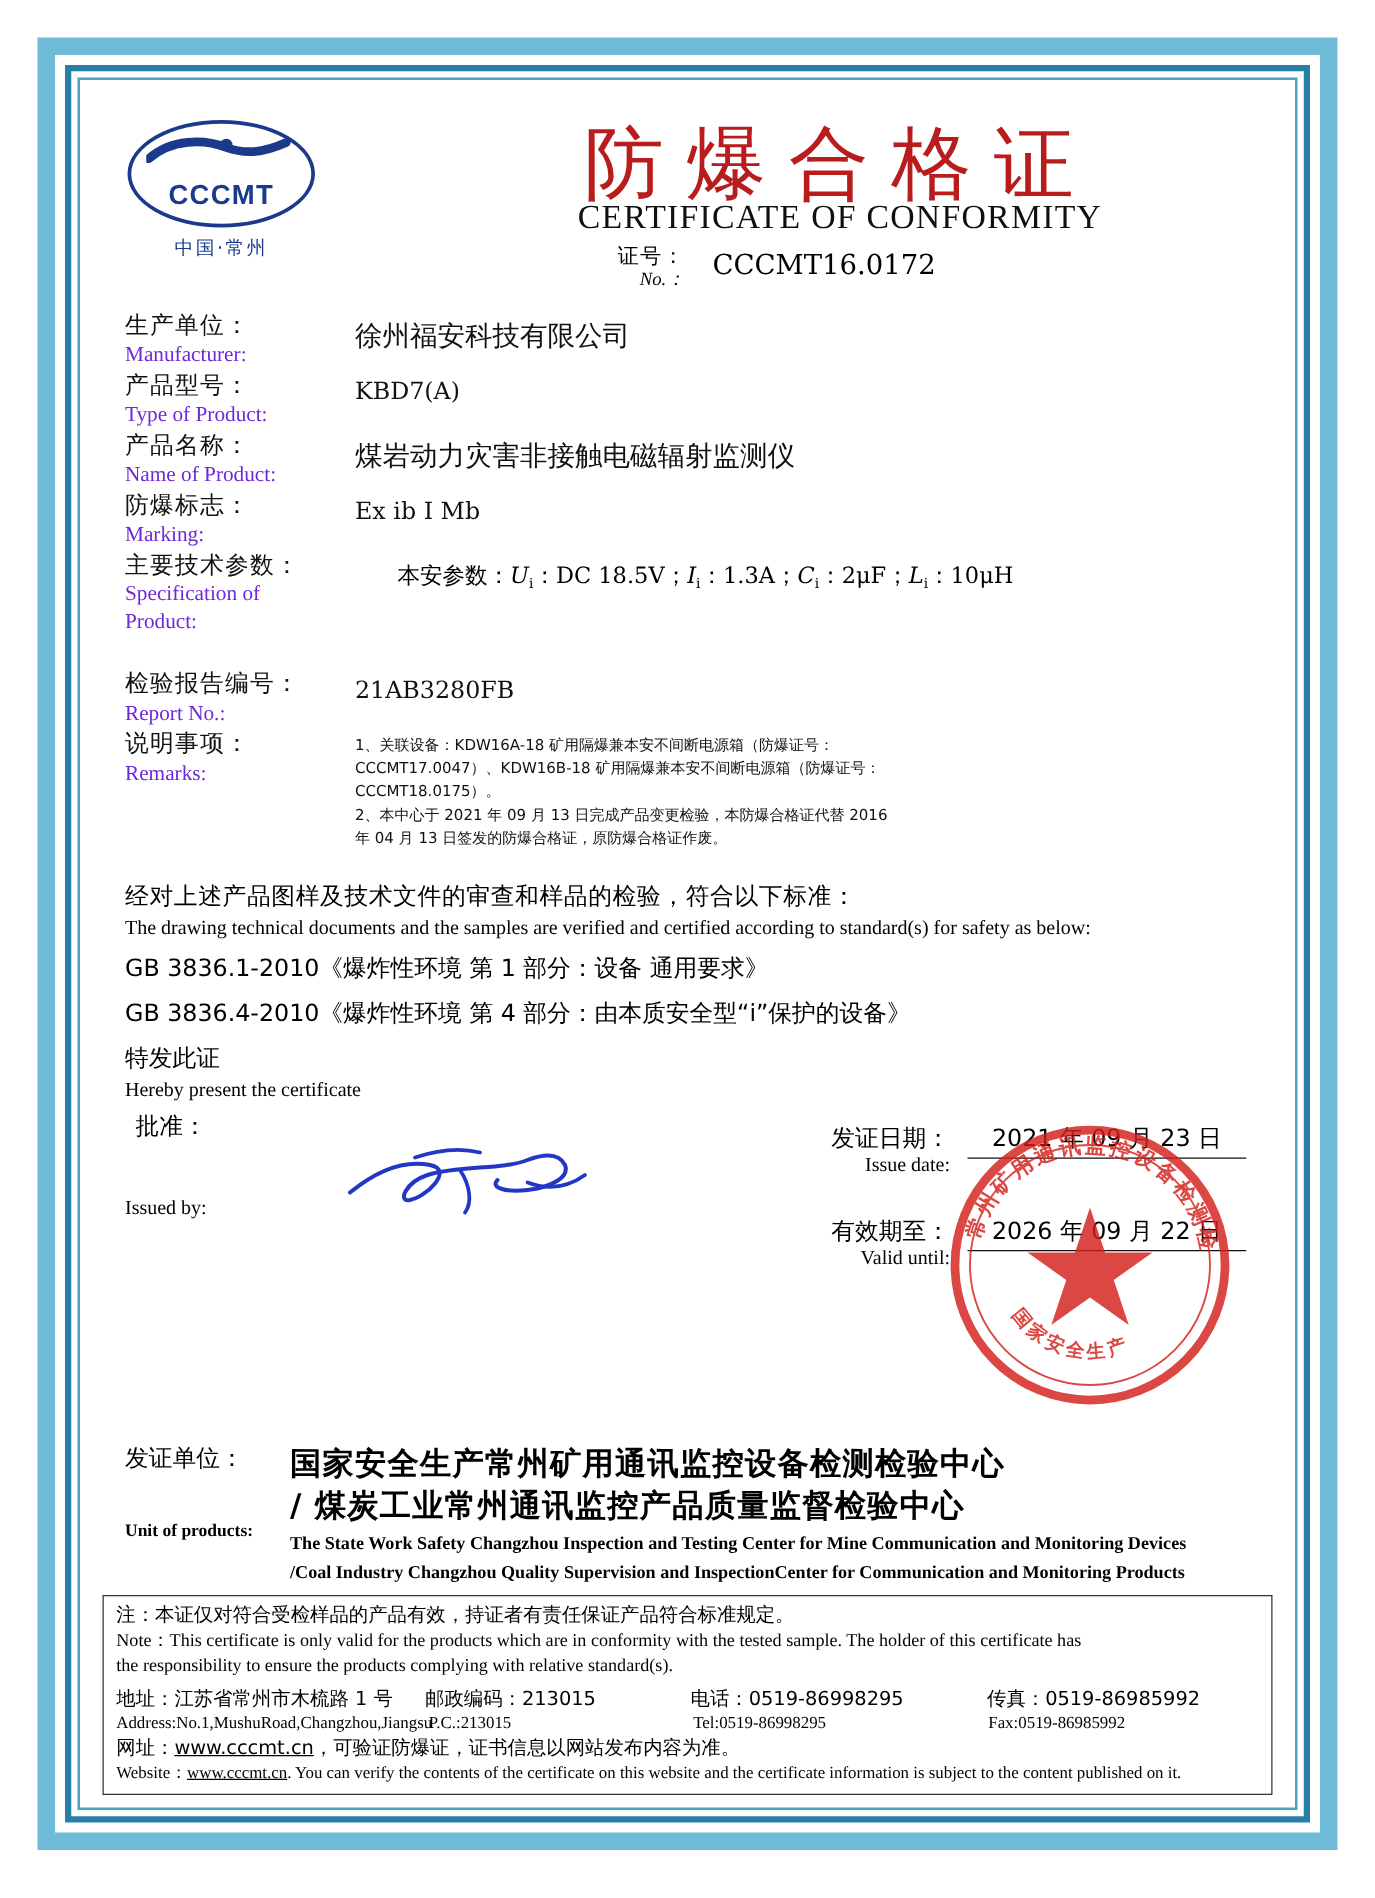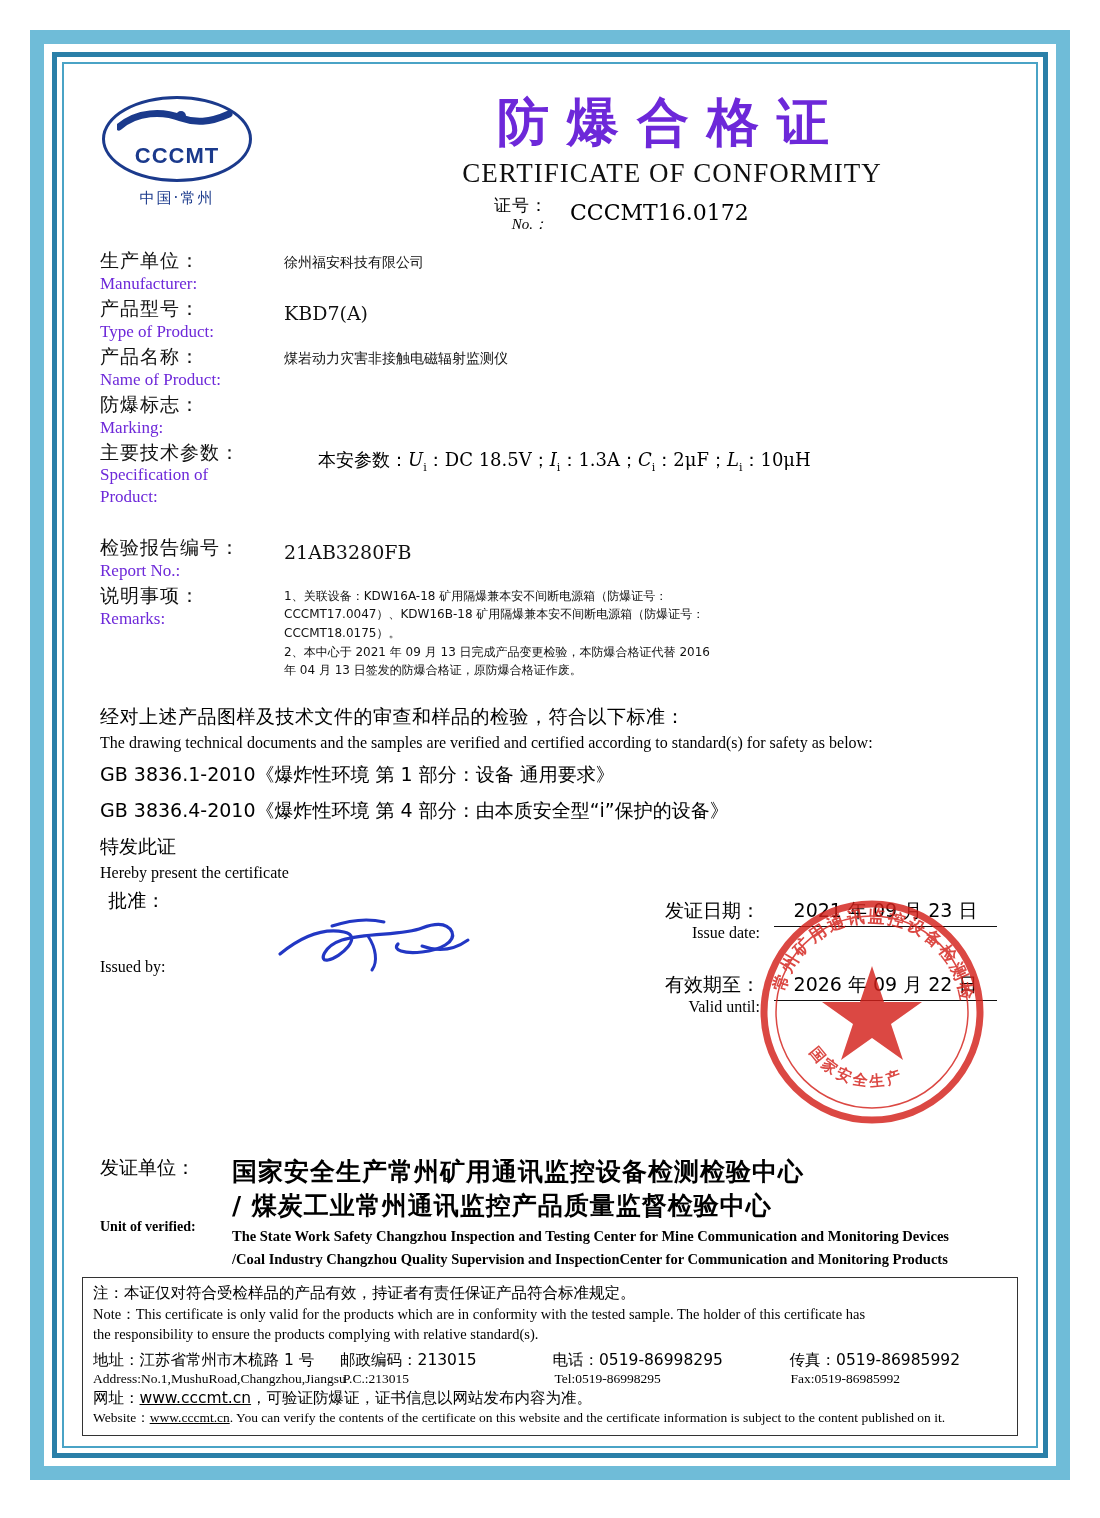--- a/index.html
+++ b/index.html
@@ -86,24 +86,24 @@
     color: #1b3a8c;
     letter-spacing: 2px;
     font-family: "DejaVu Sans", sans-serif;
   }
   .title-cn {
     position: absolute;
     left: 250px; top: 14px;
     width: 700px;
     text-align: center;
     font-family: "DejaVu Sans", sans-serif;
-    font-weight: bold;
-    font-size: 52px;
+    font-weight: normal;
+    font-size: 64px;
     letter-spacing: 18px;
-    color: #6d28d9;
+    color: #b91c1c;
   }
   .title-en {
     position: absolute;
     left: 250px; top: 84px;
     width: 700px;
     text-align: center;
     font-size: 27px;
     letter-spacing: 1px;
     color: #101010;
   }
@@ -152,21 +152,21 @@
   }
   .lbl .en {
     display: block;
     font-size: 17px;
     color: #6d28d9;
     line-height: 1.25;
   }
   .val {
     flex: 1;
     padding-top: 6px;
-    font-size: 14px;
+    font-size: 22px;
     font-family: "DejaVu Sans", sans-serif;
     color: #111;
   }
   .val.latin {
     font-family: "DejaVu Serif", serif;
     font-size: 19px;
   }
   .val-indent2 { padding-left: 22px; }
 
   .spec-line {
@@ -386,20 +386,21 @@
           <span class="en">Name of Product:</span>
         </div>
         <div class="val val-indent2">煤岩动力灾害非接触电磁辐射监测仪</div>
       </div>
 
       <div class="row">
         <div class="lbl">
           <span class="cn">防爆标志：</span>
           <span class="en">Marking:</span>
         </div>
+        <div class="val latin val-indent2">Ex ib I Mb</div>
       </div>
 
       <div class="row">
         <div class="lbl">
           <span class="cn">主要技术参数：</span>
           <span class="en">Specification of Product:</span>
         </div>
         <div class="spec-line">
           <span class="cnpart">本安参数：</span><span><i>U</i><sub>i</sub></span><span>：DC 18.5V；</span><span><i>I</i><sub>i</sub></span><span>：1.3A；</span><span><i>C</i><sub>i</sub></span><span>：2μF；</span><span><i>L</i><sub>i</sub></span><span>：10μH</span>
         </div>
@@ -486,21 +487,21 @@
           <textPath href="#stamparc2" startOffset="18%">国家安全生产</textPath>
         </text>
       </svg>
     </div>
 
     <div class="footer">
 
       <div class="unit-block">
         <div class="unit-lbl">
           <span class="cn">发证单位：</span>
-          <span class="en">Unit of verified:</span>
+          <span class="en">Unit of products:</span>
         </div>
         <div class="unit-body">
           <div class="unit-cn">国家安全生产常州矿用通讯监控设备检测检验中心</div>
           <div class="unit-cn">/ 煤炭工业常州通讯监控产品质量监督检验中心</div>
           <div class="unit-en">The State Work Safety Changzhou Inspection and Testing Center for Mine Communication and Monitoring Devices</div>
           <div class="unit-en">/Coal Industry Changzhou Quality Supervision and InspectionCenter for Communication and Monitoring Products</div>
         </div>
       </div>
 
       <div class="note-box">

